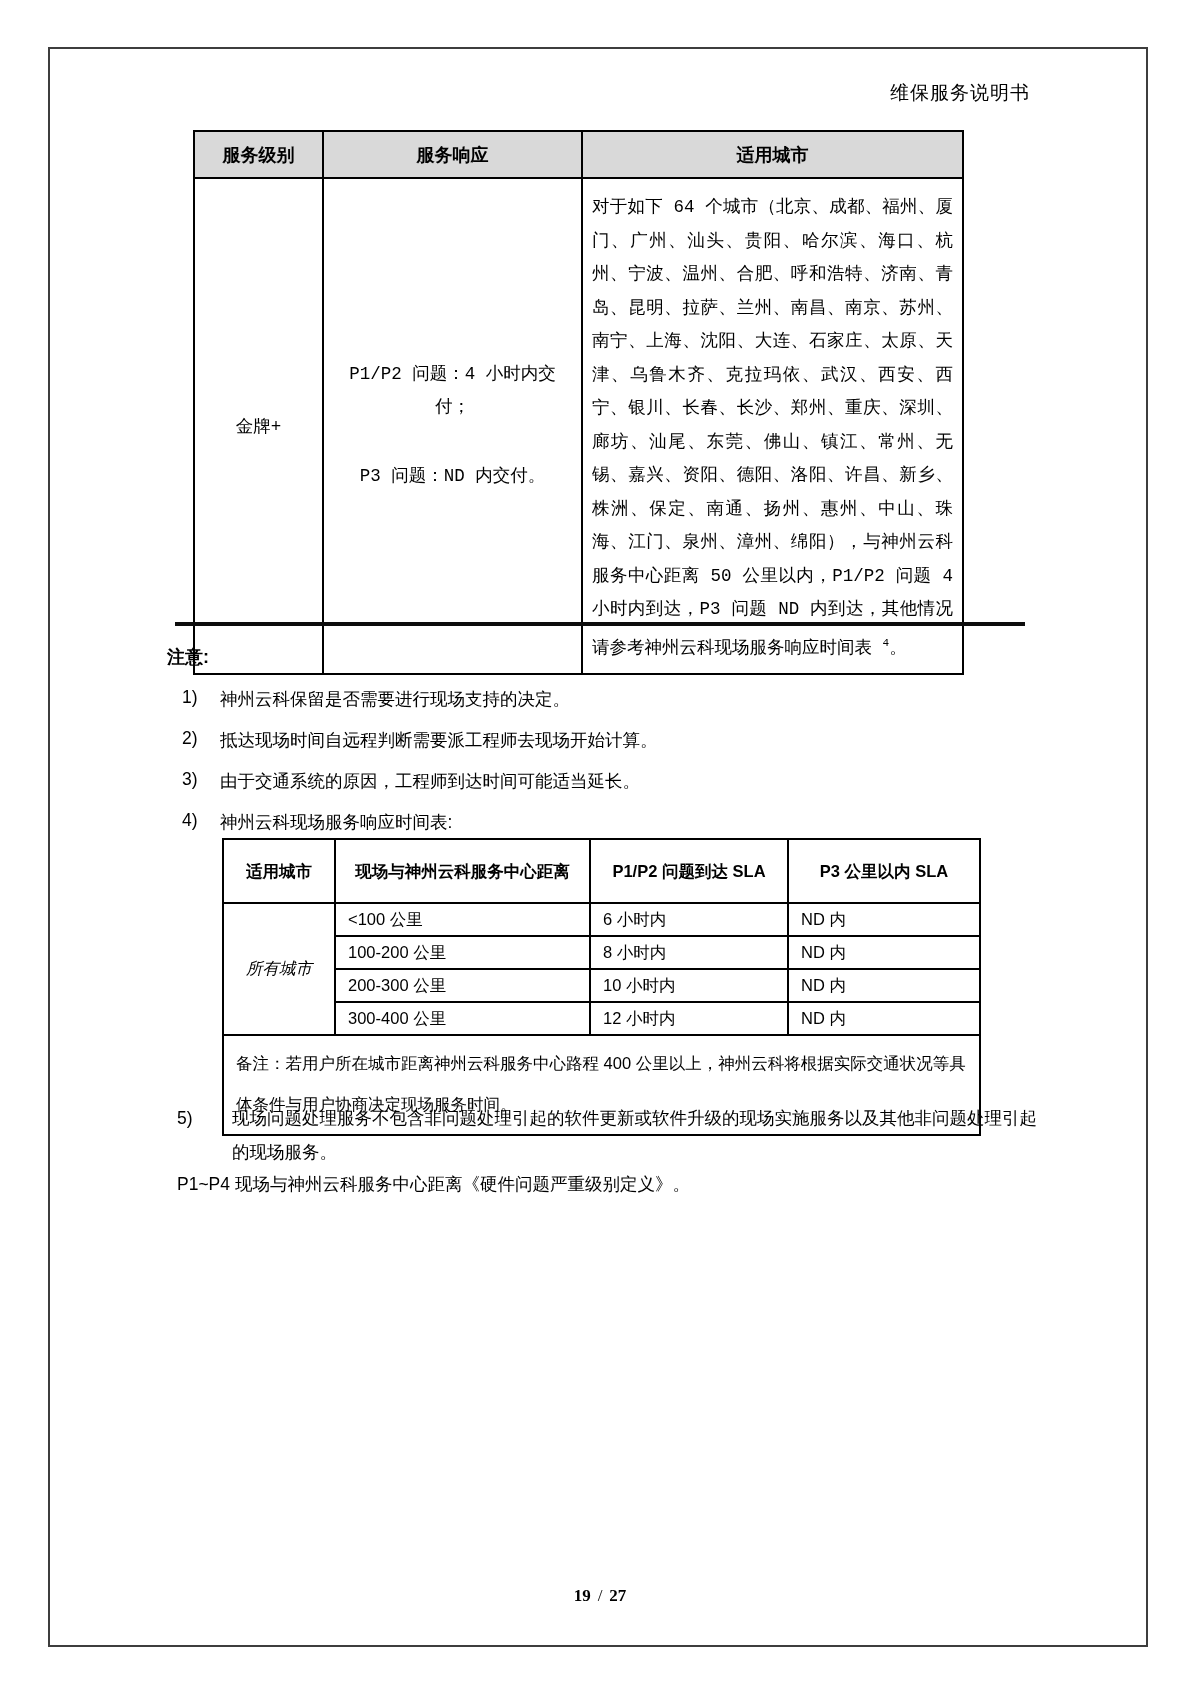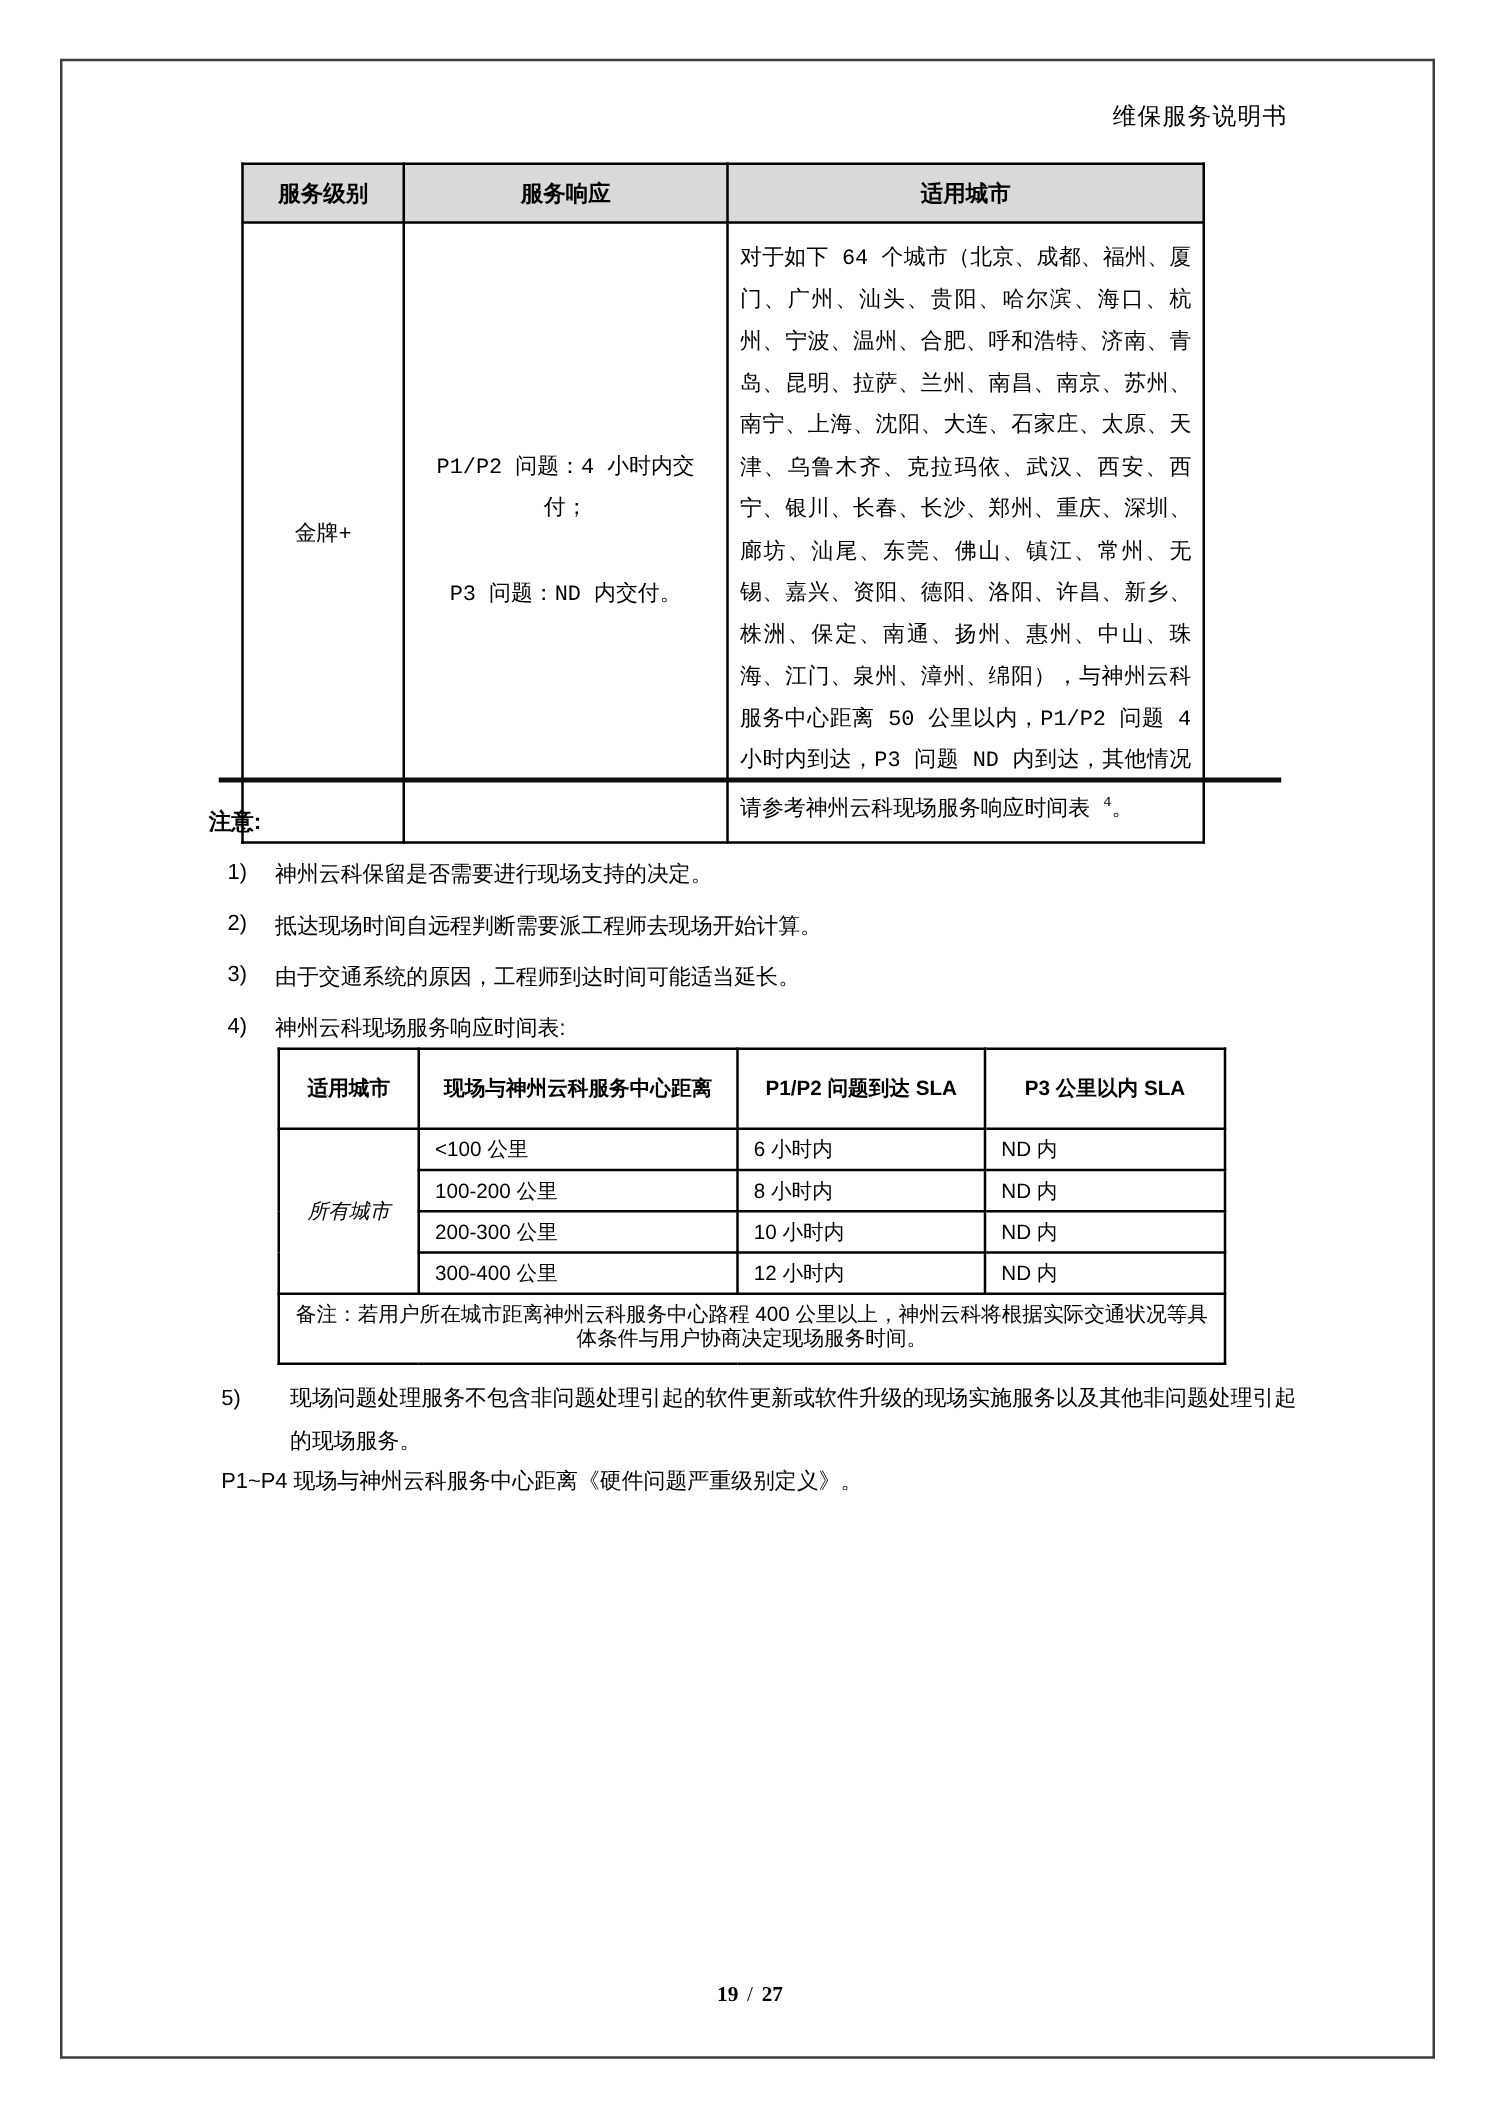--- a/index.html
+++ b/index.html
@@ -41,21 +41,21 @@
   .note-title{position:absolute;left:167px;top:645px;font-size:18px;font-weight:bold;}
   .li{position:absolute;left:182px;display:flex;font-size:17.5px;white-space:nowrap;}
   .li .num{width:38px;flex:none;}
   .li1{top:687px}.li2{top:728px}.li3{top:769px}.li4{top:810px}
   
   .t2{position:absolute;left:222px;top:838px;width:757px;font-size:16.5px;}
   .t2 th,.t2 td{border:2px solid #000;box-sizing:border-box;}
   .t2 th{font-weight:bold;text-align:center;vertical-align:middle;height:64px;line-height:28px;padding:0 6px;}
   .t2 td{height:33px;padding:0 12px;text-align:left;vertical-align:middle;}
   .t2 .scope{text-align:center;font-style:italic;}
-  .t2 .remark-cell{height:auto;line-height:19px;padding:7px 12px 9px;text-align:center;}
+  .t2 .remark-cell{height:auto;line-height:41px;padding:7px 12px 9px;}
   
   .item5{position:absolute;left:177px;top:1101px;display:flex;font-size:17.5px;width:875px;line-height:34px;}
   .item5 .num{width:55px;flex:none;}
   .footnote{position:absolute;left:177px;top:1172px;font-size:17.5px;}
   
   .page-footer{
     position:absolute;left:0;top:1586px;width:100%;text-align:center;
     font-family:"Liberation Serif", serif;font-size:17px;
   }
   .page-footer .pg{font-weight:bold;}

